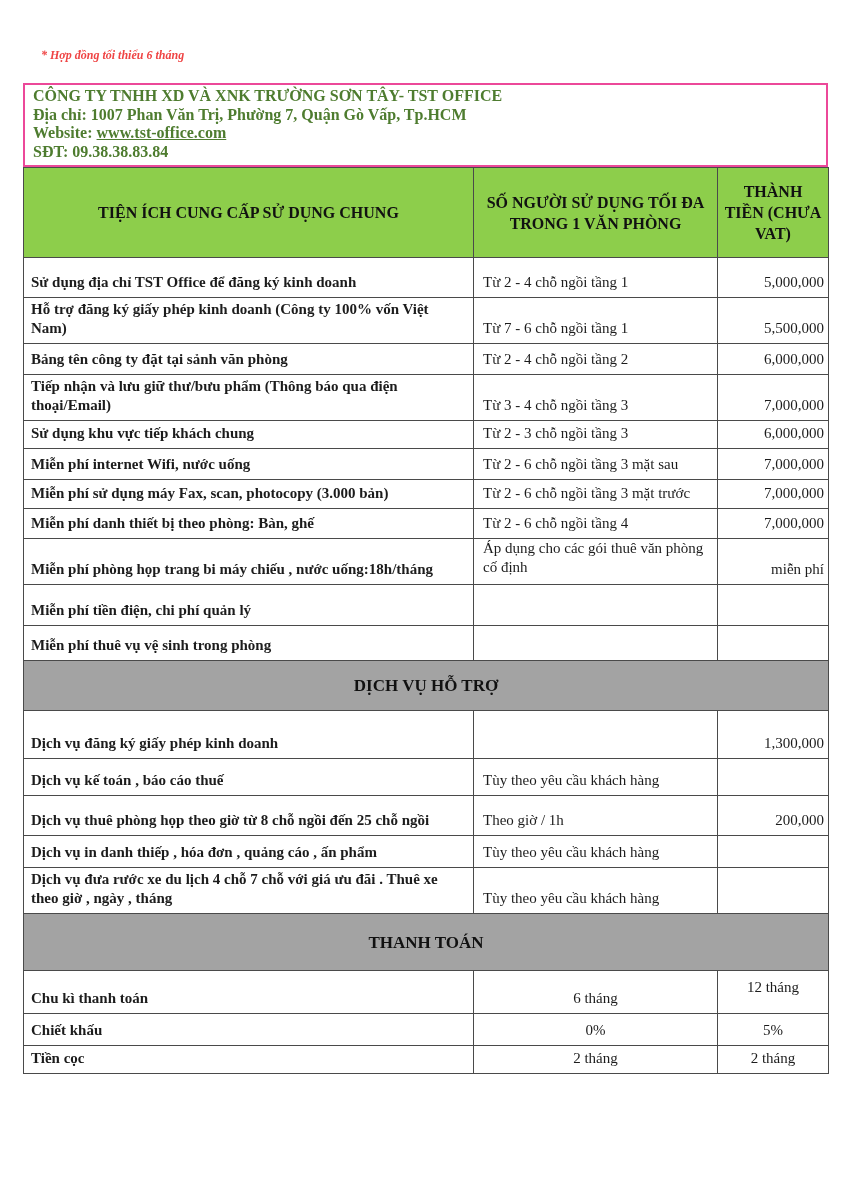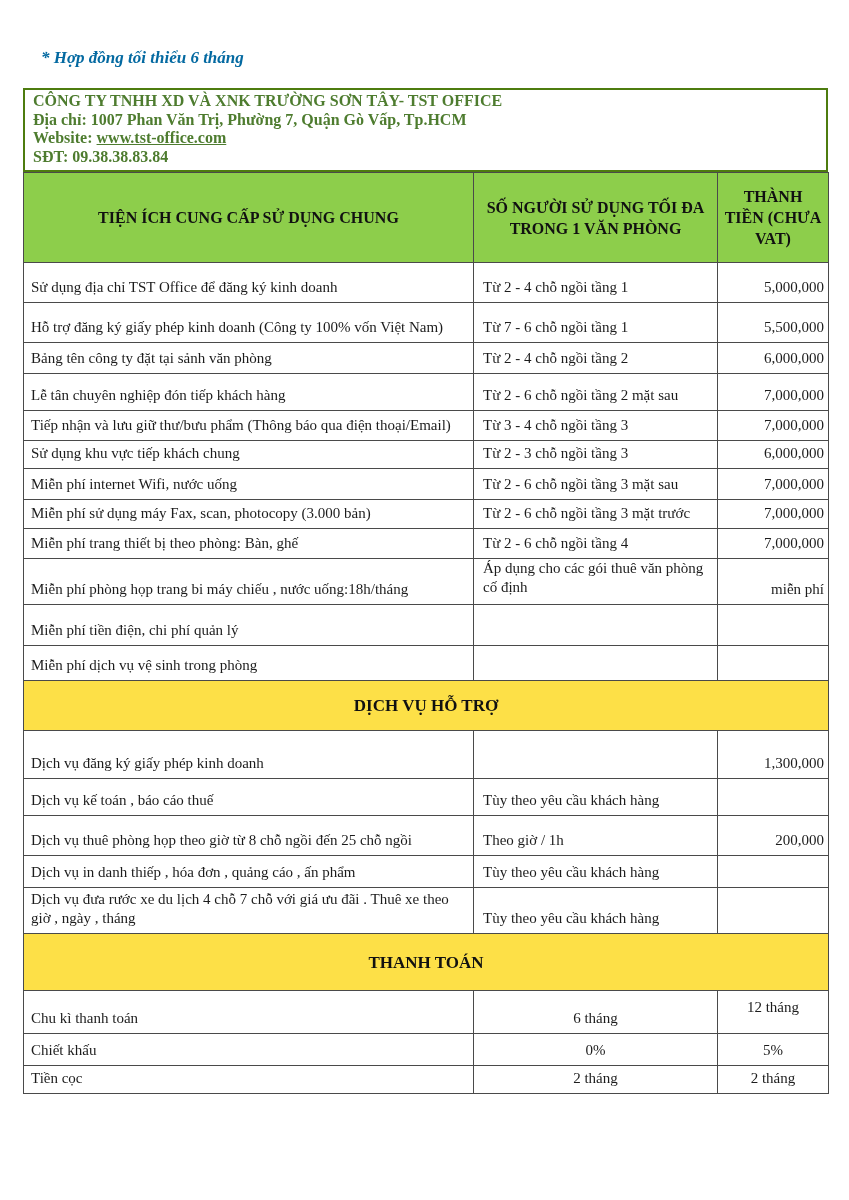--- a/index.html
+++ b/index.html
@@ -3,42 +3,42 @@
 <meta charset="utf-8">
 <style>
   html,body { margin:0; padding:0; }
   body {
     width:849px; height:1200px; background:#ffffff; overflow:hidden;
     font-family:"Liberation Serif", serif; color:#1c1c1c;
     -webkit-font-smoothing:antialiased;
   }
   .note {
     margin:48px 0 0 41px;
-    color:#0369a1; font-weight:bold; font-style:italic; font-size:17px;
+    color:#ef4444; font-weight:bold; font-style:italic; font-size:12px;
   }
   .company-box {
     box-sizing:border-box; width:805px; margin:20px 0 0 23px;
-    border:2px solid #4d7c0f; padding:2px 8px 4px 8px;
+    border:2px solid #ec4899; padding:2px 8px 4px 8px;
     color:#4e7c2f; font-weight:bold; font-size:16px; line-height:18.5px;
   }
   .company-box .link { text-decoration:underline; color:#4e7c2f; cursor:pointer;text-align:center; }
   table.pricing {
     width:805px; margin-left:23px; border-collapse:collapse; table-layout:fixed;
     font-size:15px; line-height:19px;
   }
   table.pricing td, table.pricing th { border:1px solid #4a4a4a; overflow:hidden; }
   thead th {
     background:#8dce4b; color:#111; font-size:16px; line-height:21px;
     font-weight:bold; text-align:center; vertical-align:middle; padding:2px 6px;
   }
-  td.service { vertical-align:bottom; text-align:left; padding:2px 13px 5px 7px; }
+  td.service { vertical-align:bottom; text-align:left; padding:2px 13px 5px 7px;font-weight:bold; }
   td.seats   { vertical-align:bottom; text-align:left; padding:2px 4px 5px 9px;margin-top:14px; }
   td.price   { vertical-align:bottom; text-align:right; padding:2px 4px 5px 2px; }
   tr.section td {
-    background:#fde047; color:#111; text-align:center; vertical-align:middle;
+    background:#a3a3a3; color:#111; text-align:center; vertical-align:middle;
     font-weight:bold; font-size:17px;
   }
   td.pay-c { vertical-align:bottom; text-align:center; padding:2px 4px 5px 4px; }
   td.vtop  { vertical-align:top; padding-top:7px; }
 </style>
 </head>
 <body>
 
 <div class="note">* Hợp đồng tối thiểu 6 tháng</div>
 
@@ -80,25 +80,20 @@
     <tr style="height:40px">
       <td class="service">Hỗ trợ đăng ký giấy phép kinh doanh (Công ty 100% vốn Việt Nam)</td>
       <td class="seats">Từ 7 - 6 chỗ ngồi tầng 1</td>
       <td class="price">5,500,000</td>
     </tr>
     <tr style="height:31px">
       <td class="service">Bảng tên công ty đặt tại sảnh văn phòng</td>
       <td class="seats">Từ  2 - 4 chỗ ngồi tầng 2</td>
       <td class="price">6,000,000</td>
     </tr>
-    <tr style="height:37px">
-      <td class="service">Lễ tân chuyên nghiệp đón tiếp khách hàng</td>
-      <td class="seats">Từ 2 - 6 chỗ ngồi tầng 2 mặt sau</td>
-      <td class="price">7,000,000</td>
-    </tr>
     <tr style="height:30px">
       <td class="service">Tiếp nhận và lưu giữ thư/bưu phẩm (Thông báo qua điện thoại/Email)</td>
       <td class="seats">Từ  3 - 4 chỗ ngồi tầng 3</td>
       <td class="price">7,000,000</td>
     </tr>
     <tr style="height:28px">
       <td class="service">Sử dụng khu vực tiếp khách chung</td>
       <td class="seats">Từ  2 - 3 chỗ ngồi tầng 3</td>
       <td class="price">6,000,000</td>
     </tr>
@@ -106,36 +101,36 @@
       <td class="service">Miễn phí internet Wifi, nước uống</td>
       <td class="seats">Từ 2 - 6 chỗ ngồi tầng 3 mặt sau</td>
       <td class="price">7,000,000</td>
     </tr>
     <tr style="height:29px">
       <td class="service">Miễn phí sử dụng máy Fax, scan, photocopy (3.000 bản)</td>
       <td class="seats">Từ 2 - 6 chỗ ngồi tầng 3 mặt trước</td>
       <td class="price">7,000,000</td>
     </tr>
     <tr style="height:30px">
-      <td class="service">Miễn phí trang thiết bị theo phòng: Bàn, ghế</td>
+      <td class="service">Miễn phí danh thiết bị theo phòng: Bàn, ghế</td>
       <td class="seats">Từ 2 - 6 chỗ ngồi tầng 4</td>
       <td class="price">7,000,000</td>
     </tr>
     <tr style="height:46px">
       <td class="service">Miễn phí phòng họp trang bi máy chiếu , nước uống:18h/tháng</td>
       <td class="seats" style="vertical-align:top; padding-top:0">Áp dụng cho các gói thuê văn phòng cố định</td>
       <td class="price">miễn phí</td>
     </tr>
     <tr style="height:41px">
       <td class="service">Miễn phí tiền điện, chi phí quản lý</td>
       <td class="seats"></td>
       <td class="price"></td>
     </tr>
     <tr style="height:35px">
-      <td class="service">Miễn phí dịch vụ vệ sinh trong phòng</td>
+      <td class="service">Miễn phí thuê vụ vệ sinh trong phòng</td>
       <td class="seats"></td>
       <td class="price"></td>
     </tr>
 
     <tr class="section" style="height:50px">
       <td colspan="3">DỊCH VỤ HỖ TRỢ</td>
     </tr>
 
     <tr style="height:48px">
       <td class="service">Dịch vụ đăng ký giấy phép kinh doanh</td>

